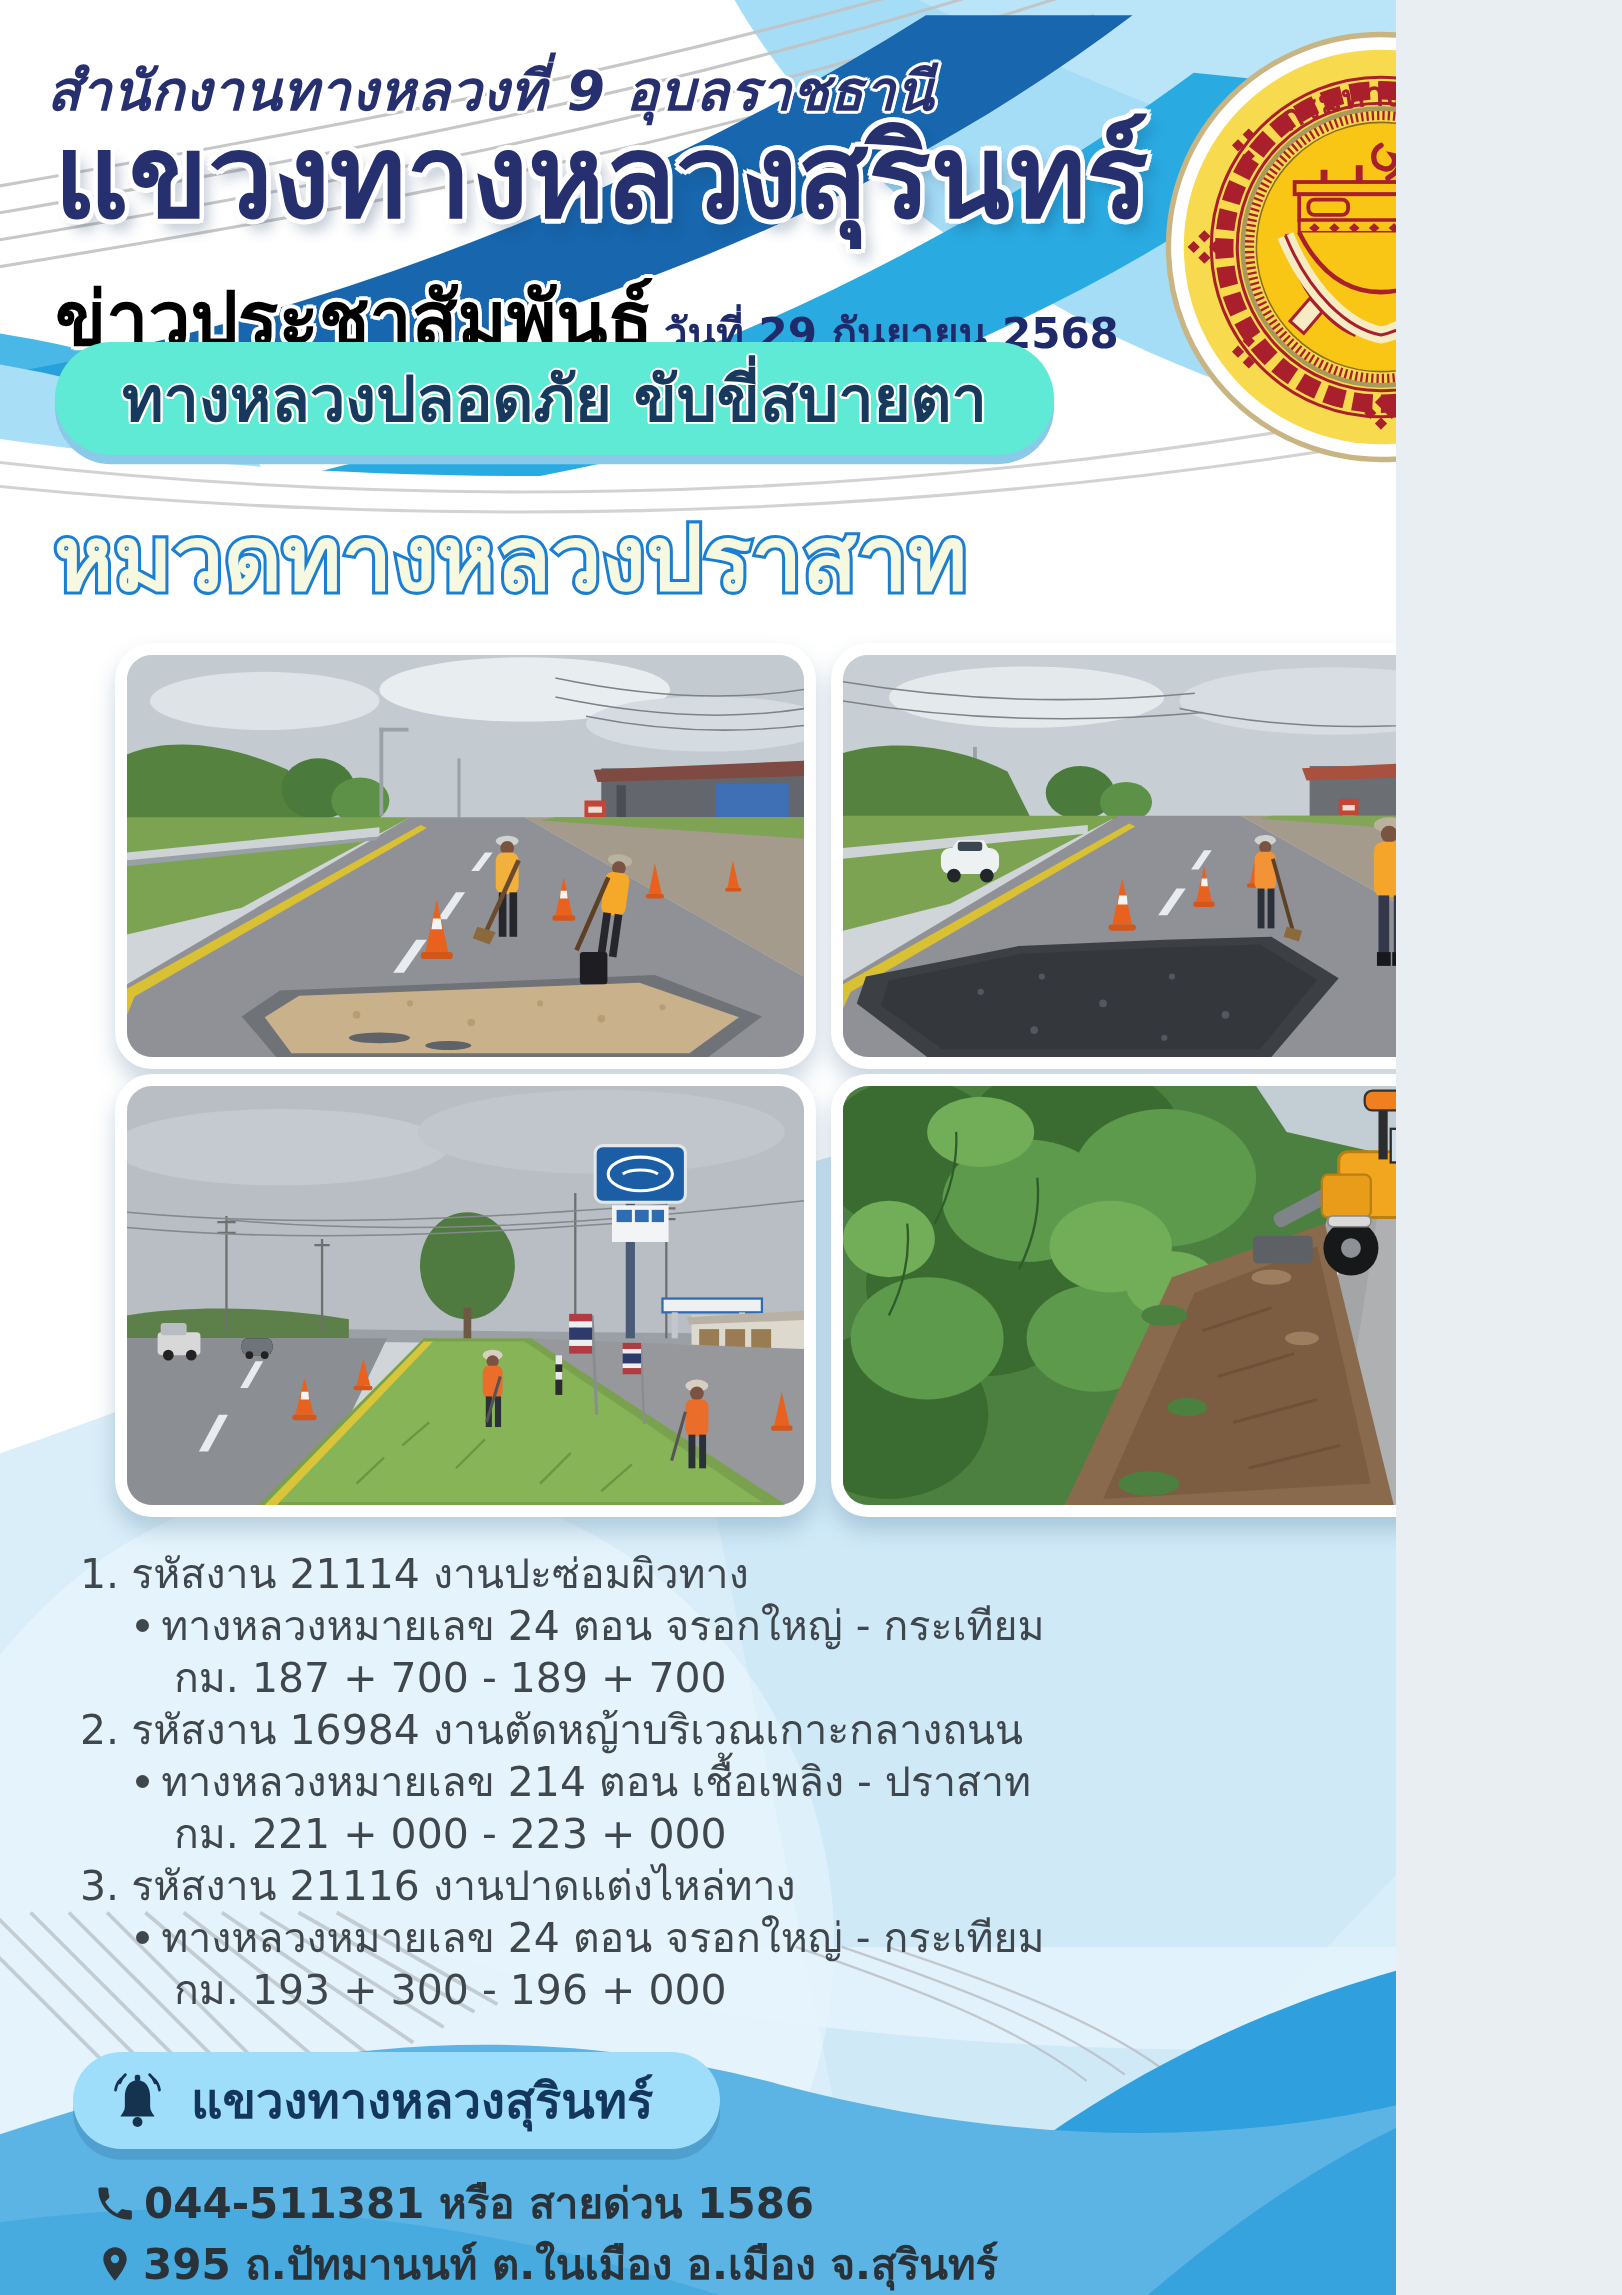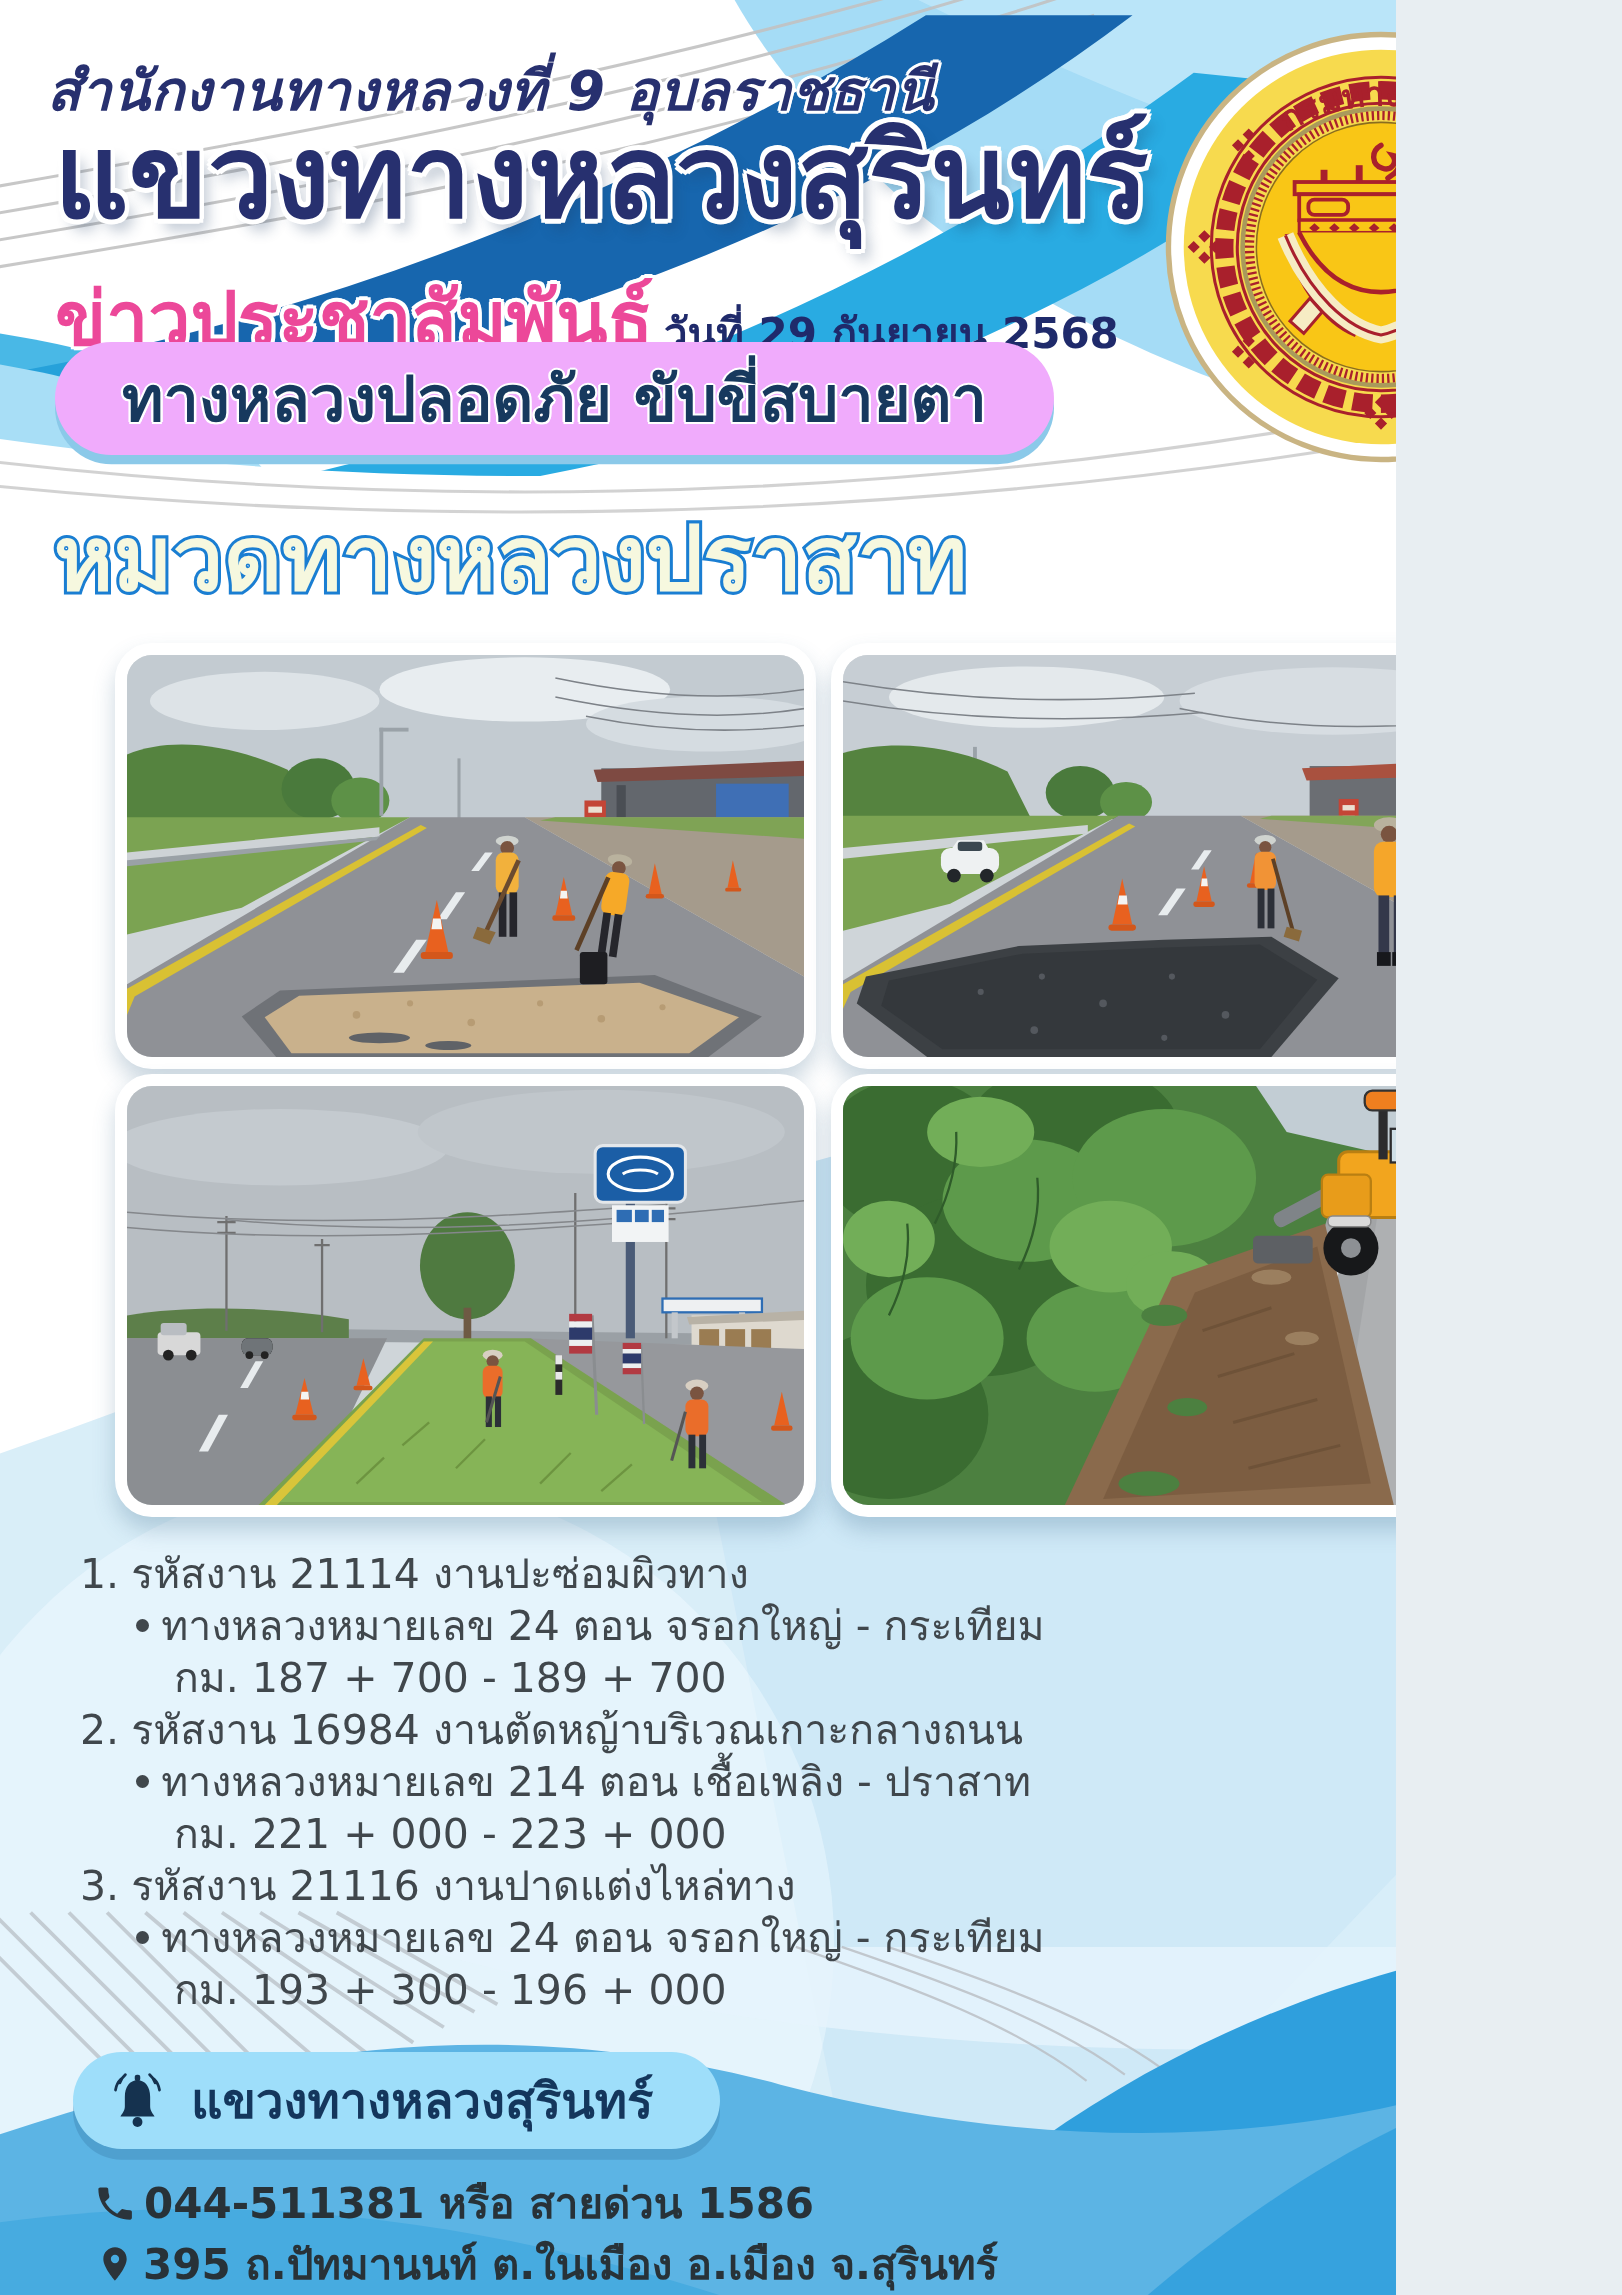--- a/index.html
+++ b/index.html
@@ -13,27 +13,27 @@
   .office{
     left:47px;top:47px;font-size:55px;font-weight:800;font-style:italic;
     color:#27306f;letter-spacing:0.8px;
     text-shadow:3.1px 0 #fff,-3.1px 0 #fff,0 3.1px #fff,0 -3.1px #fff,2.3px 2.3px #fff,-2.3px -2.3px #fff,2.3px -2.3px #fff,-2.3px 2.3px #fff;
   }
   .district{
     left:54px;top:116px;font-size:116px;font-weight:800;color:#27306f;line-height:1.05;
     text-shadow:4.6px 0 #fff,-4.6px 0 #fff,0 4.6px #fff,0 -4.6px #fff,3.8px 3.8px #fff,-3.8px -3.8px #fff,3.8px -3.8px #fff,-3.8px 3.8px #fff,7.7px 10.7px 13.8px rgba(30,60,100,.30);
   }
   .news{
-    left:55px;top:259px;font-size:75px;font-weight:800;color:#ec4899;
+    left:55px;top:259px;font-size:75px;font-weight:800;color:#000000;
     text-shadow:3.8px 0 #fff,-3.8px 0 #fff,0 3.8px #fff,0 -3.8px #fff,3.1px 3.1px #fff,-3.1px -3.1px #fff,3.1px -3.1px #fff,-3.1px 3.1px #fff;
   }
   .date{left:664px;top:300px;font-size:42px;font-weight:700;color:#1f2a6b;}
   .slogan-pill{
     left:55px;top:342px;width:999px;height:113px;border-radius:58px;
-    background:#f0abfc;box-shadow:0 9.2px 0 #8bc9e9;
+    background:#5eead4;box-shadow:0 9.2px 0 #8bc9e9;
     display:flex;align-items:center;justify-content:center;
   }
   .slogan-pill span{
     font-size:63px;font-weight:800;color:#17395e;
     text-shadow:2.3px 0 #fff,-2.3px 0 #fff,0 2.3px #fff,0 -2.3px #fff,1.5px 1.5px #fff,-1.5px -1.5px #fff,1.5px -1.5px #fff,-1.5px 1.5px #fff;
   }
   
   .sec{left:46px;top:497px;width:1071px;height:130px;}
   .sec text{
     font-family:"DejaVu Sans","Liberation Sans",sans-serif;font-size:118px;font-weight:800;

